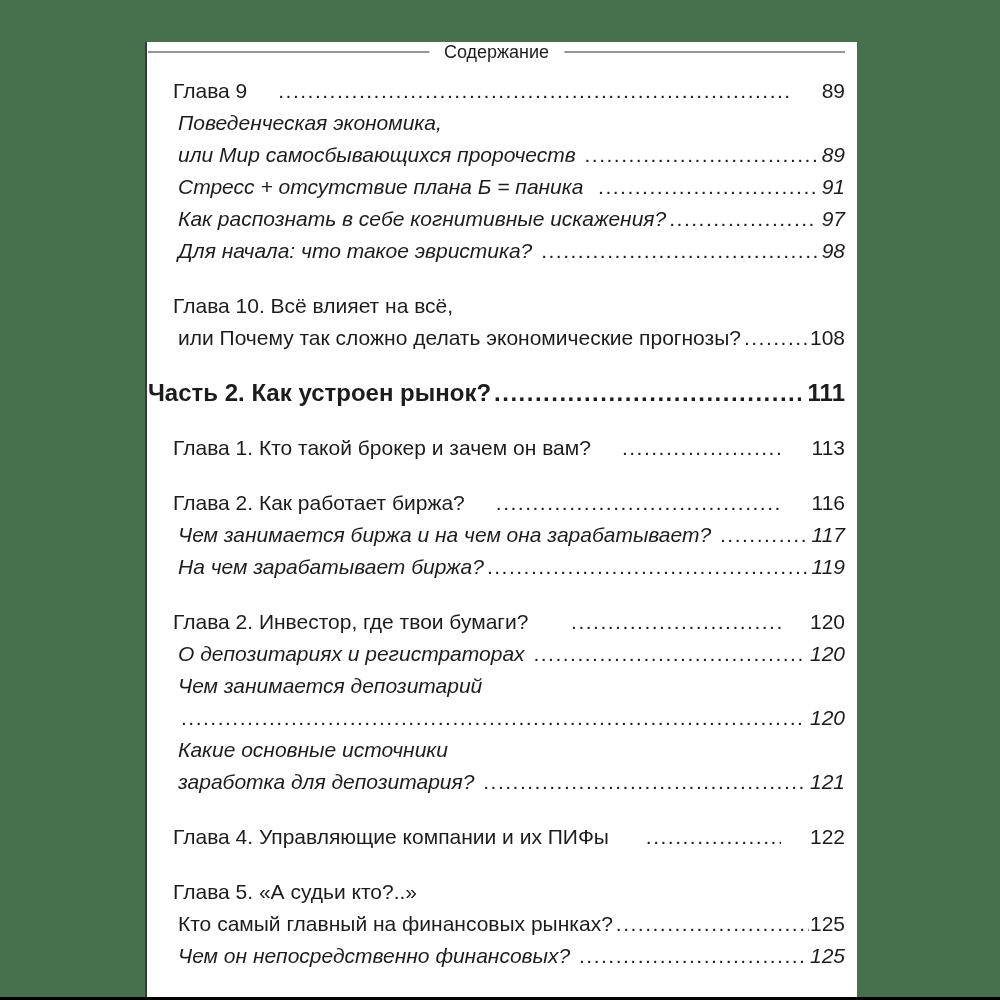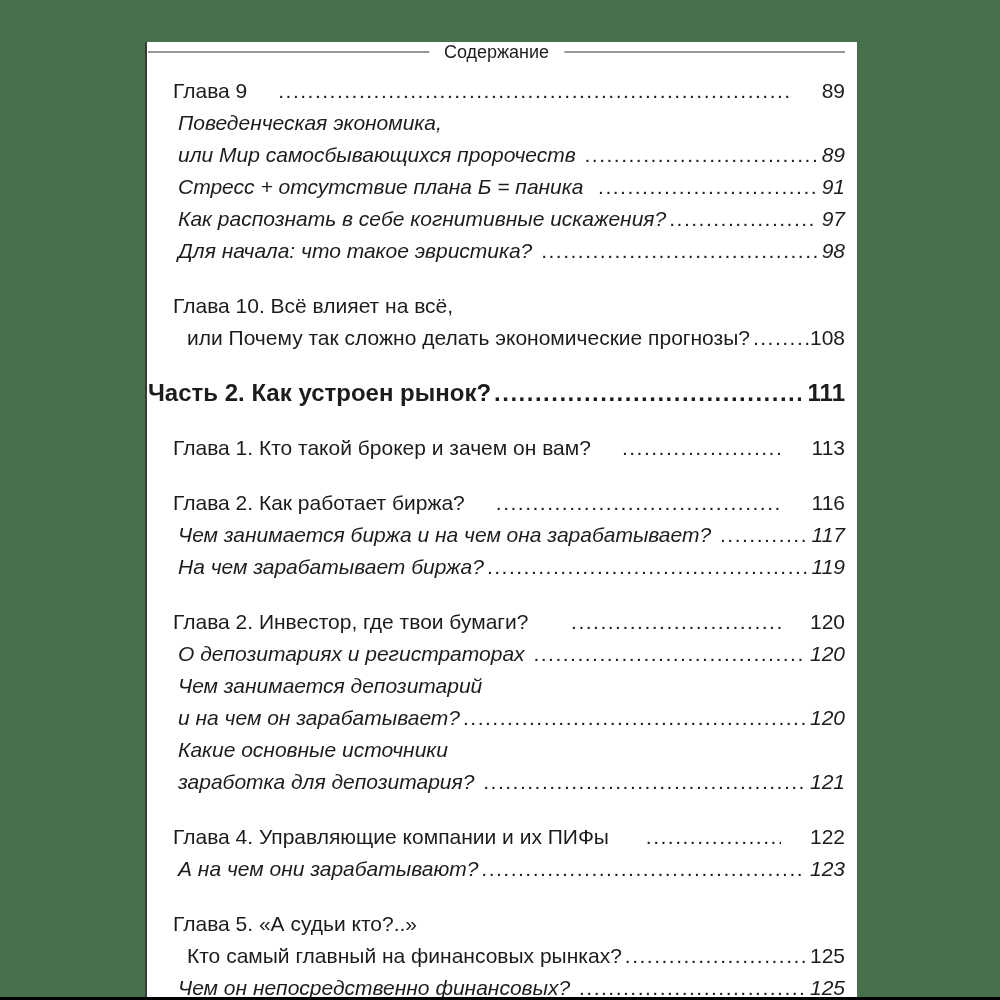--- a/index.html
+++ b/index.html
@@ -23,21 +23,21 @@
     font-size:18px;color:#1d1d1d;white-space:nowrap;
   }
   .toc{margin-top:13px;}
   .group{margin-bottom:23px;}
   .row{
     display:flex;align-items:baseline;
     line-height:32px;font-size:21px;color:#1c1c1c;
   }
   .row .txt{white-space:pre;}
   .chapter{padding-left:25px;gap:28px;}
-  .chapter2{padding-left:39px;}
+  .chapter2{padding-left:30px;}
   .sub{padding-left:30px;}
   .sub .txt{font-style:italic;}
   .part{font-weight:bold;font-size:24px;}
   .dots{flex:1 1 auto;overflow:hidden;white-space:nowrap;margin:0 1px 0 3px;min-width:0;}
   .dots::after{
     content:"..........................................................................................................................................................................................................";
     letter-spacing:1.5px;font-style:normal;
   }
   .num{white-space:pre;}
   .sub .num{font-style:italic;padding-left:4px;}
@@ -137,43 +137,37 @@
           </div>
           <div class="row sub">
             <span class="txt">О депозитариях и регистраторах </span>
             <span class="dots"></span>
             <span class="num">120</span>
           </div>
           <div class="row sub">
             <span class="txt">Чем занимается депозитарий</span>
           </div>
           <div class="row sub">
-            <span class="txt">и на чем он зарабатывает?</span>
             <span class="dots"></span>
             <span class="num">120</span>
           </div>
           <div class="row sub">
             <span class="txt">Какие основные источники</span>
           </div>
           <div class="row sub">
             <span class="txt">заработка для депозитария? </span>
             <span class="dots"></span>
             <span class="num">121</span>
           </div>
         </div>
         <div class="group">
           <div class="row chapter">
             <span class="txt">Глава 4. Управляющие компании и их ПИФы </span>
             <span class="dots"></span>
             <span class="num">122</span>
-          </div>
-          <div class="row sub">
-            <span class="txt">А на чем они зарабатывают?</span>
-            <span class="dots"></span>
-            <span class="num">123</span>
           </div>
         </div>
         <div class="group">
           <div class="row chapter">
             <span class="txt">Глава 5. «А судьи кто?..»</span>
           </div>
           <div class="row chapter2">
             <span class="txt">Кто самый главный на финансовых рынках?</span>
             <span class="dots"></span>
             <span class="num">125</span>

